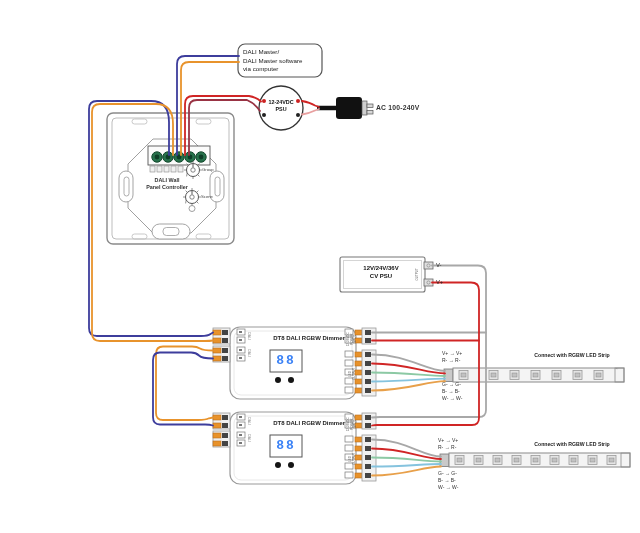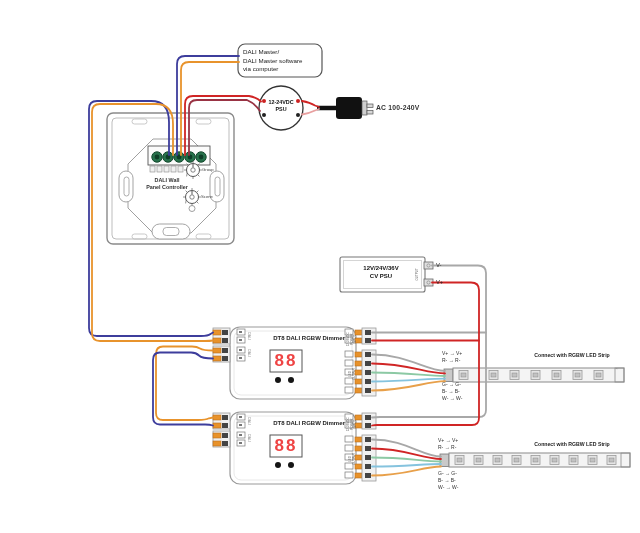--- a/index.html
+++ b/index.html
@@ -10,22 +10,22 @@
   .c{text-align:center;}
   .b{font-weight:bold;}
   .tiny{font-size:6.2px;line-height:1.4;color:#222;}
   .psu-t{font-size:5.4px;line-height:1.25;color:#111;}
   .ac-t{font-size:6.8px;font-weight:600;color:#333;letter-spacing:.2px;}
   .panel-t{font-size:5.4px;line-height:1.3;color:#333;}
   .knob-t{font-size:4.2px;color:#444;}
   .cv-t{font-size:6px;line-height:1.3;color:#111;}
   .vterm{font-size:5.8px;color:#222;}
   .dim-t{font-size:6px;color:#222;}
-  .disp{font-family:Liberation Sans, sans-serif;font-weight:bold;font-size:17px;
-        line-height:22px;letter-spacing:2px;color:#ef4444;}
+  .disp{font-family:Liberation Mono, monospace;font-weight:bold;font-size:13px;
+        line-height:22px;letter-spacing:2px;color:#3b82f6;}
   .vlabel{transform:rotate(90deg) scale(.55);transform-origin:center;font-size:6px;color:#777;}
   .vlabel2{transform:rotate(-90deg) scale(.5);transform-origin:center;font-size:6px;
            line-height:1.15;white-space:pre-line;color:#666;}
   .strip-t{font-size:5.2px;color:#222;}
   .map-r{font-size:5px;color:#333;white-space:pre;}
 </style>
 </head>
 <body>
 
 <div class="canvas">

